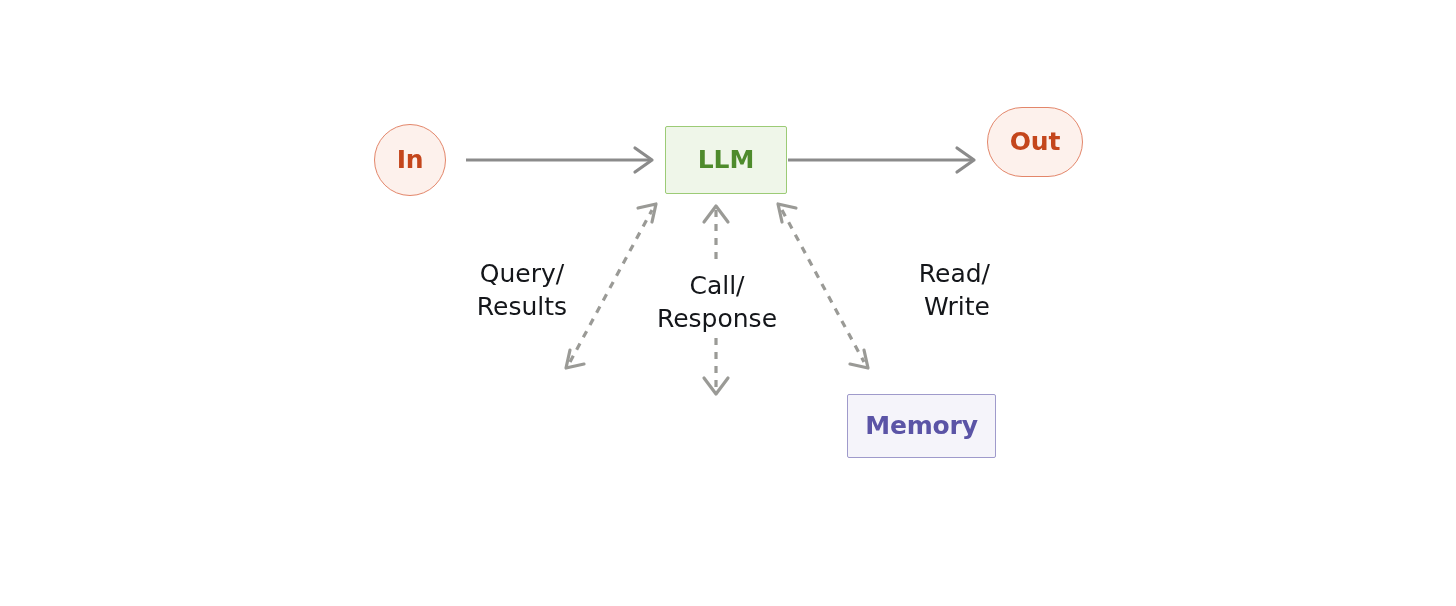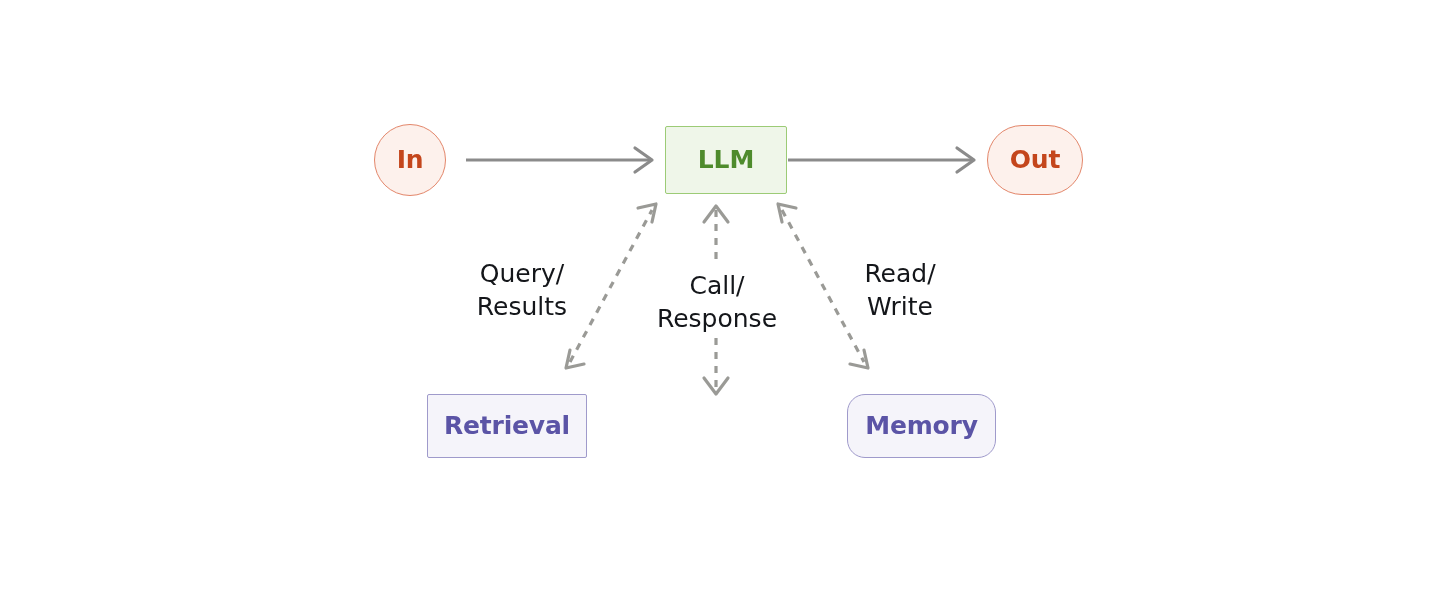--- a/index.html
+++ b/index.html
@@ -65,21 +65,21 @@
   .node-in .node-label {
     color: #c4461c;
     font-size: 25px;
     font-weight: 700;
     letter-spacing: -0.2px;
   }
 
   
   .node-out {
     left: 987px;
-    top: 125px;
+    top: 107px;
     width: 96px;
     height: 70px;
     border-radius: 35px;
     background: #fdf1ec;
     border: 1.6px solid #e3866a;
   }
   .node-out .node-label {
     color: #c4461c;
     font-size: 25px;
     font-weight: 700;
@@ -126,21 +126,20 @@
     left: 660px;
     top: 416px;
     width: 114px;
     height: 64px;
   }
   .node-memory {
     left: 847px;
     top: 394px;
     width: 149px;
     height: 64px;
-    border-radius: 18px;
   }
 
   
   .edge-label {
     position: absolute;
     color: #14161a;
     font-size: 25px;
     font-weight: 400;
     line-height: 1.30;
     text-align: center;
@@ -154,20 +153,21 @@
   }
   .edge-label-call {
     left: 627px;
     top: 270px;
     width: 180px;
   }
   .edge-label-readwrite {
     left: 810px;
     top: 258px;
     width: 180px;
+    text-align: right;
   }
 </style>
 </head>
 <body>
 
 <div id="diagram-canvas">
 
   <svg id="connector-layer" viewBox="0 0 1456 606" width="1456" height="606" xmlns="http://www.w3.org/2000/svg">
 
     <g>
@@ -211,23 +211,20 @@
   </div>
 
   <div class="node node-llm">
     <span class="node-label">LLM</span>
   </div>
 
   <div class="node node-out">
     <span class="node-label">Out</span>
   </div>
 
-  <div class="node node-resource node-retrieval">
-    <span class="node-label">Retrieval</span>
-  </div>
 
 
   <div class="node node-resource node-memory">
     <span class="node-label">Memory</span>
   </div>
 
   <div class="edge-label edge-label-query">Query/
 Results</div>
 
   <div class="edge-label edge-label-call">Call/

